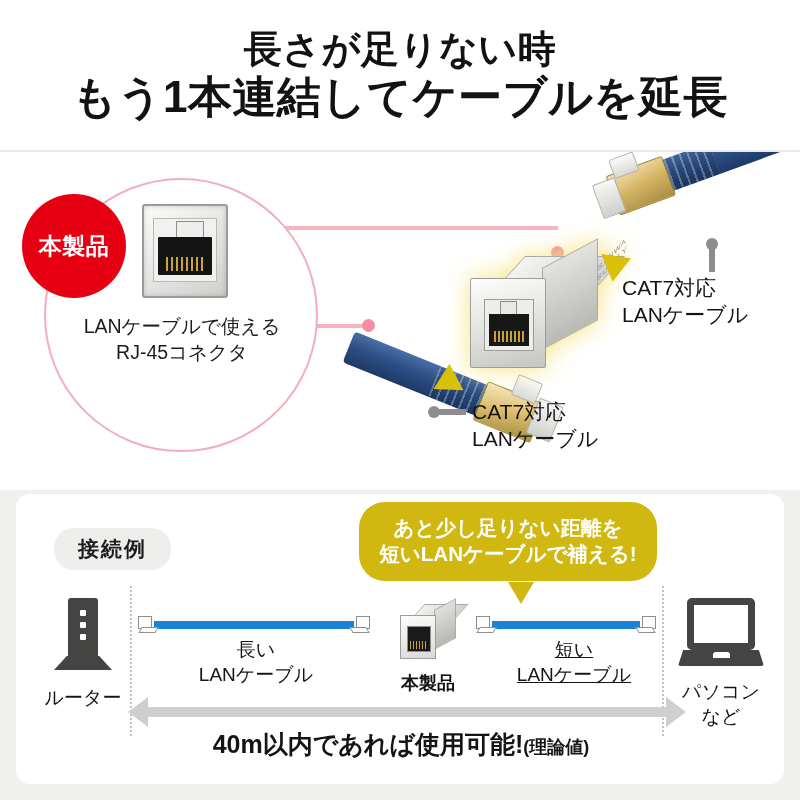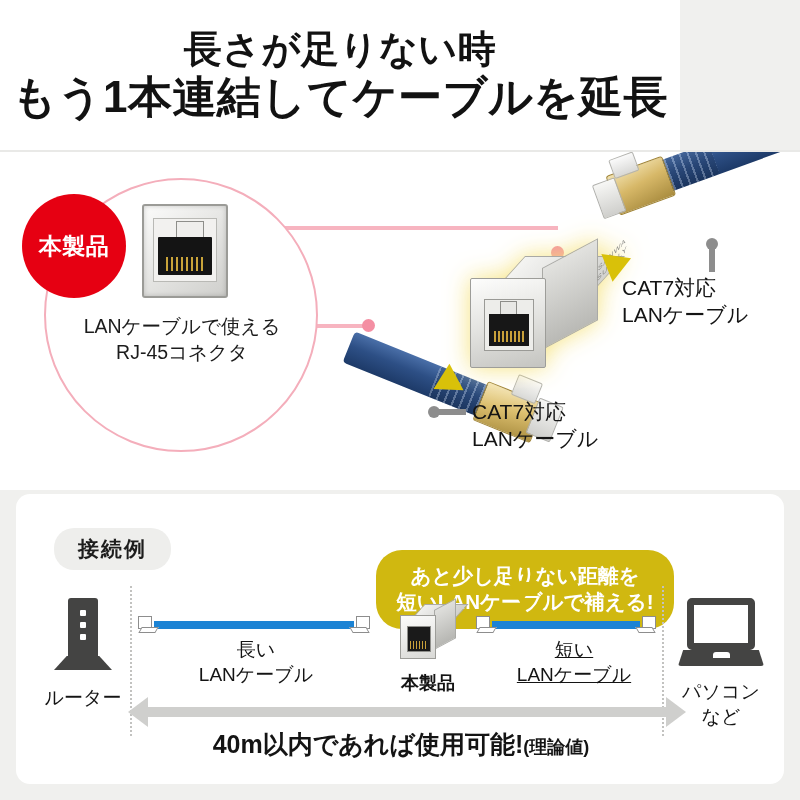--- a/index.html
+++ b/index.html
@@ -6,21 +6,21 @@
   html, body {
     width: 800px; height: 800px;
     font-family: "Liberation Sans", "DejaVu Sans", sans-serif;
     background: #f0f0ee;
     overflow: hidden;
   }
   #page { position: relative; width: 800px; height: 800px; background: #f0f0ee; }
 
   
   .header {
-    position: absolute; left: 0; top: 0; width: 680px; height: 150px;
+    position: absolute; left: 0; top: 0; width: 800px; height: 150px;
     background: #ffffff;
     display: flex; flex-direction: column;
     justify-content: center;
   }
   .title-line {
     font-weight: bold; color: #121212;
     letter-spacing: 0.5px; line-height: 1.18; text-align: center;
     white-space: nowrap;
   }
   .title-line.l1 { font-size: 38px; }
@@ -247,25 +247,25 @@
     position: absolute; left: 16px; top: 494px;
     width: 768px; height: 290px;
     background: #ffffff; border-radius: 14px;
   }
   .pill {
     position: absolute; left: 38px; top: 18px;
     padding: 7px 24px; border-radius: 20px; background: #eeeeec;
     font-size: 21px; font-weight: bold; color: #1d1d1d; letter-spacing: 2px; margin-top: 16px;
   }
   .bubble {
-    position: absolute; left: 360px; top: 8px;
+    position: absolute; left: 343px; top: 8px;
     width: 298px; padding: 13px 9px 14px;
     background: #d0b810; border-radius: 26px;
     text-align: center; color: #ffffff;
-    font-weight: bold; font-size: 20.5px; line-height: 1.28; margin-top: 48px;
+    font-weight: bold; font-size: 20.5px; line-height: 1.28;
   }
   .bubble-tail {
     position: absolute; left: 492px; top: 88px; width: 0; height: 0;
     border-left: 13px solid transparent; border-right: 13px solid transparent;
     border-top: 22px solid #d0b810;
   }
 
   
   .router { position: absolute; left: 38px; top: 104px; width: 58px; height: 80px; }
   .router-body {

